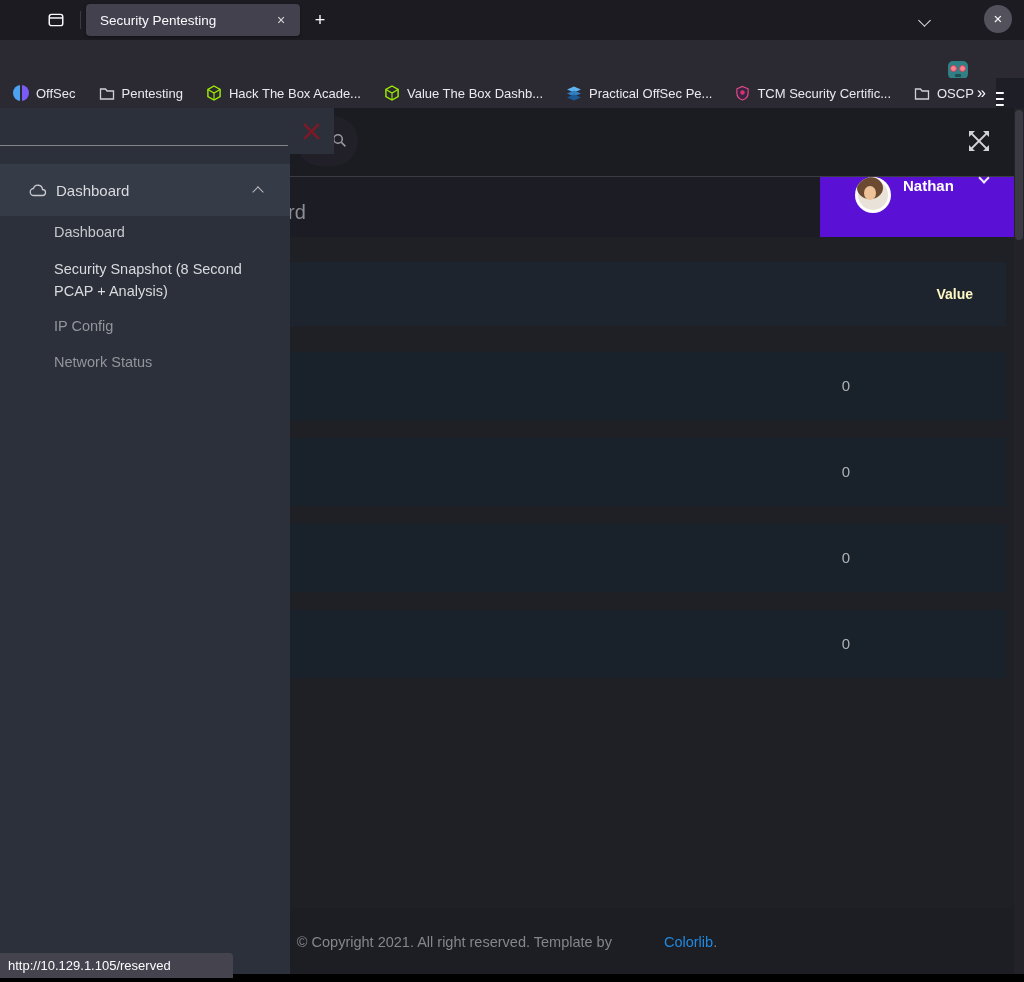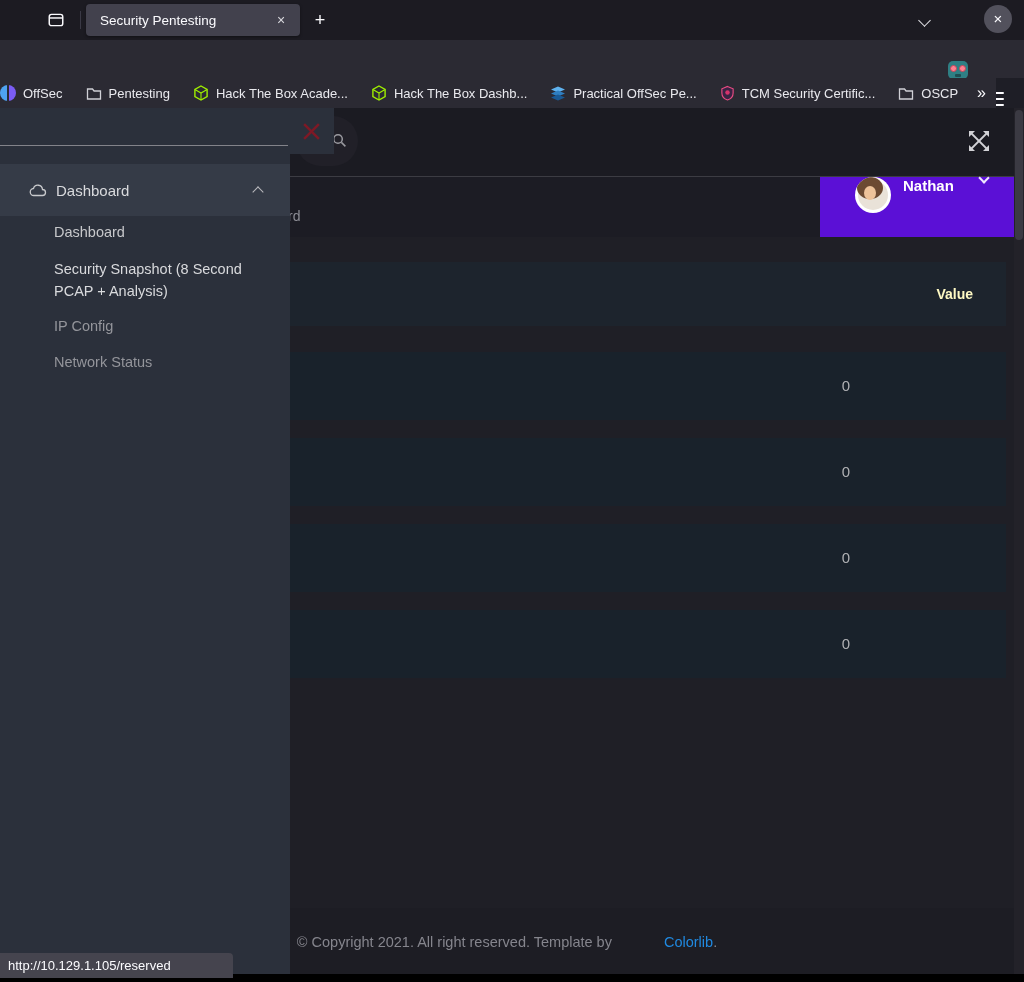--- a/index.html
+++ b/index.html
@@ -36,30 +36,30 @@
   .acct { border-radius:50%; background:#9a99a4; overflow:hidden; }
   .acct .head { position:absolute; left:6.5px; top:3.5px; width:7px; height:7px; border-radius:50%; background:#2b2a33; }
   .acct .body { position:absolute; left:3px; top:11px; width:14px; height:9px; border-radius:50% 50% 0 0; background:#2b2a33; }
   .orangeface { border-radius:50%; background:radial-gradient(circle at 35% 35%, #f0a93a, #d97f10); position:relative; }
   .orangeface i { position:absolute; width:3px; height:4px; background:#5a3a10; border-radius:50%; top:7px; }
   .tealface { border-radius:5px; background:#2f7f84; position:relative; top:1px; height:18px !important; }
   .tealface i { position:absolute; width:7px; height:7px; border-radius:50%; background:#ff8090; border:1.5px solid #c74558; top:4px; }
   .tealface b { position:absolute; left:7px; top:13px; width:6px; height:2.5px; background:#1d4d52; border-radius:1px; }
 
   
-  .bmbar { left:0; top:78px; width:996px; height:30px; background:#2b2a33; display:flex; align-items:center; gap:23px; }
+  .bmbar { left:0; top:78px; width:996px; height:30px; background:#2b2a33; display:flex; align-items:center; padding-left:13px; gap:23px; }
   .bm { display:flex; align-items:center; gap:7px; color:#e9e9ee; font-size:13px; white-space:nowrap; }
   .bm-overflow { position:absolute; right:10px; color:#fbfbfe; font-size:16px; }
 
   
   .ptopbar { left:0; top:108px; width:1024px; height:69px; background:#1b1b22; border-bottom:1px solid #3c3c43; }
   .searchpill { left:296px; top:116px; width:62px; height:50px; border-radius:25px; background:#212028; }
   .fullscr { left:964px; top:126px; width:30px; height:30px; }
   .pheader { left:0; top:177px; width:1024px; height:60px; background:#1c1c24; }
-  .crumb { left:288px; top:208px; color:#8d8d95; font-size:14px; }
+  .crumb { left:288px; top:201px; color:#8d8d95; font-size:20px; }
   .userblock { left:820px; top:177px; width:194px; height:60px; background:#5b10d6; display:flex; padding-left:35px; gap:12px; }
   .avatar { width:36px; height:36px; border-radius:50%; background:#fff; position:relative; overflow:hidden; flex:none; }
   .avatar .skin { position:absolute; left:3px; top:3px; width:30px; height:30px; border-radius:50%; background:#e9e2d8; overflow:hidden; }
   .avatar .hair { position:absolute; left:2px; top:0px; width:26px; height:22px; border-radius:50%; background:#6c4a32; }
   .avatar .face { position:absolute; left:9px; top:9px; width:12px; height:14px; border-radius:50%; background:#eec39a; }
   .uname { color:#fff; font-size:15px; font-weight:bold; }
   .uchev { width:8px; height:8px; border-left:2px solid #efe6ff; border-bottom:2px solid #efe6ff; transform:rotate(-45deg); margin-left:14px; margin-top:-3px; }
   .pcontent { left:0; top:237px; width:1024px; height:671px; background:#1f1f26; }
   .thead { left:10px; top:262px; width:996px; height:64px; background:#1d242d; }
   .vhead { right:51px; top:286px; color:#fef9c3; font-size:14px; font-weight:bold; }
@@ -197,21 +197,21 @@
           <path d="M8,1 L14.1,4.5 V11.5 L8,15 L1.9,11.5 V4.5 Z" fill="none" stroke="#9fef00" stroke-width="1.4"></path>
           <path d="M1.9,4.5 L8,8 L14.1,4.5 M8,8 V15" fill="none" stroke="#9fef00" stroke-width="1.1"></path>
         </svg>
       <span>Hack The Box Acade...</span>
     </div>
     <div class="bm">
       <svg width="16" height="16" viewBox="0 0 16 16">
           <path d="M8,1 L14.1,4.5 V11.5 L8,15 L1.9,11.5 V4.5 Z" fill="none" stroke="#9fef00" stroke-width="1.4"></path>
           <path d="M1.9,4.5 L8,8 L14.1,4.5 M8,8 V15" fill="none" stroke="#9fef00" stroke-width="1.1"></path>
         </svg>
-      <span>Hack The Box Dashb...</span>
+      <span>Value The Box Dashb...</span>
     </div>
     <div class="bm">
       <svg width="16" height="16" viewBox="0 0 16 16">
           <path d="M8,1.5 L15,4.5 8,7.5 1,4.5 Z" fill="#5fb2ef"></path>
           <path d="M8,5.5 L15,8.5 8,11.5 1,8.5 Z" fill="#2f7fc2"></path>
           <path d="M8,9.5 L15,12.5 8,15.5 1,12.5 Z" fill="#1a5a96"></path>
         </svg>
       <span>Practical OffSec Pe...</span>
     </div>
     <div class="bm">

